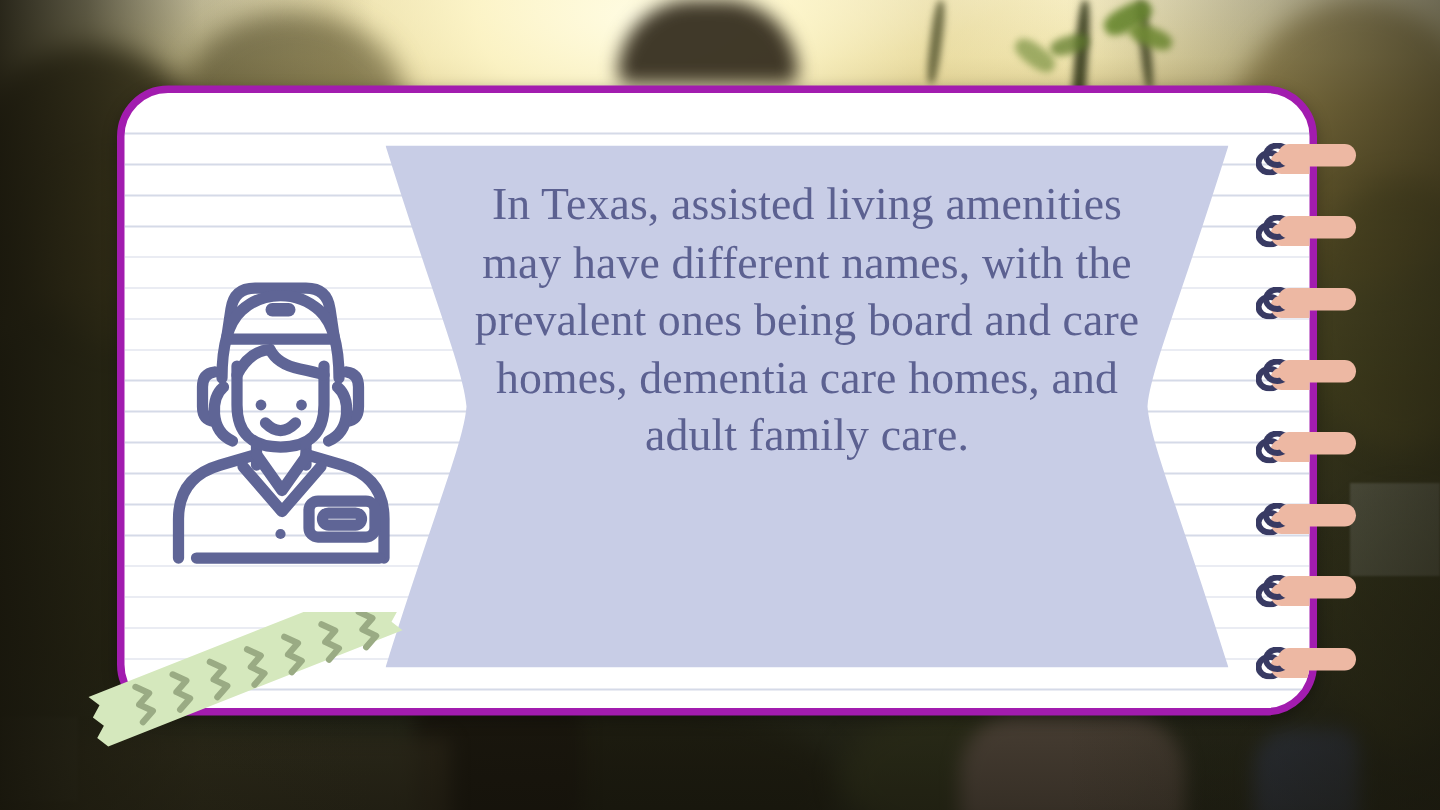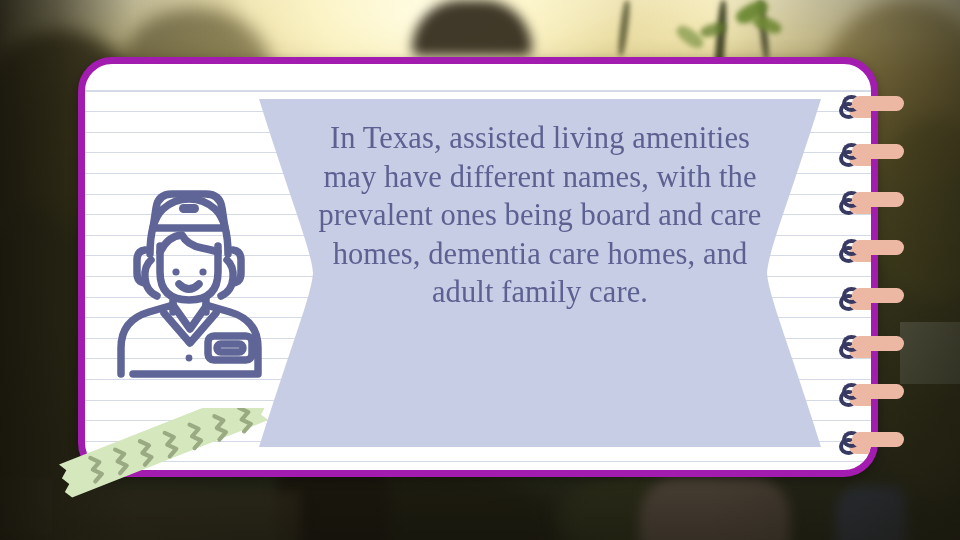--- a/index.html
+++ b/index.html
@@ -72,21 +72,21 @@
     left:0px; top:478px; width:52px; height:56px;
     background:rgba(150,150,135,0.16);
     filter:blur(1px);
   }
 
   
   #card {
     position:absolute;
     left:78px; top:57px;
     width:800px; height:420px;
-    border:7px solid #a21caf;
+    border:5px solid #a21caf;
     border-radius:34px;
     background:#ffffff;
     overflow:hidden;
     box-shadow:0 3px 10px rgba(0,0,0,0.30);
   }
   
   #ruled {
     position:absolute; inset:0;
     background:repeating-linear-gradient(
       to bottom,

